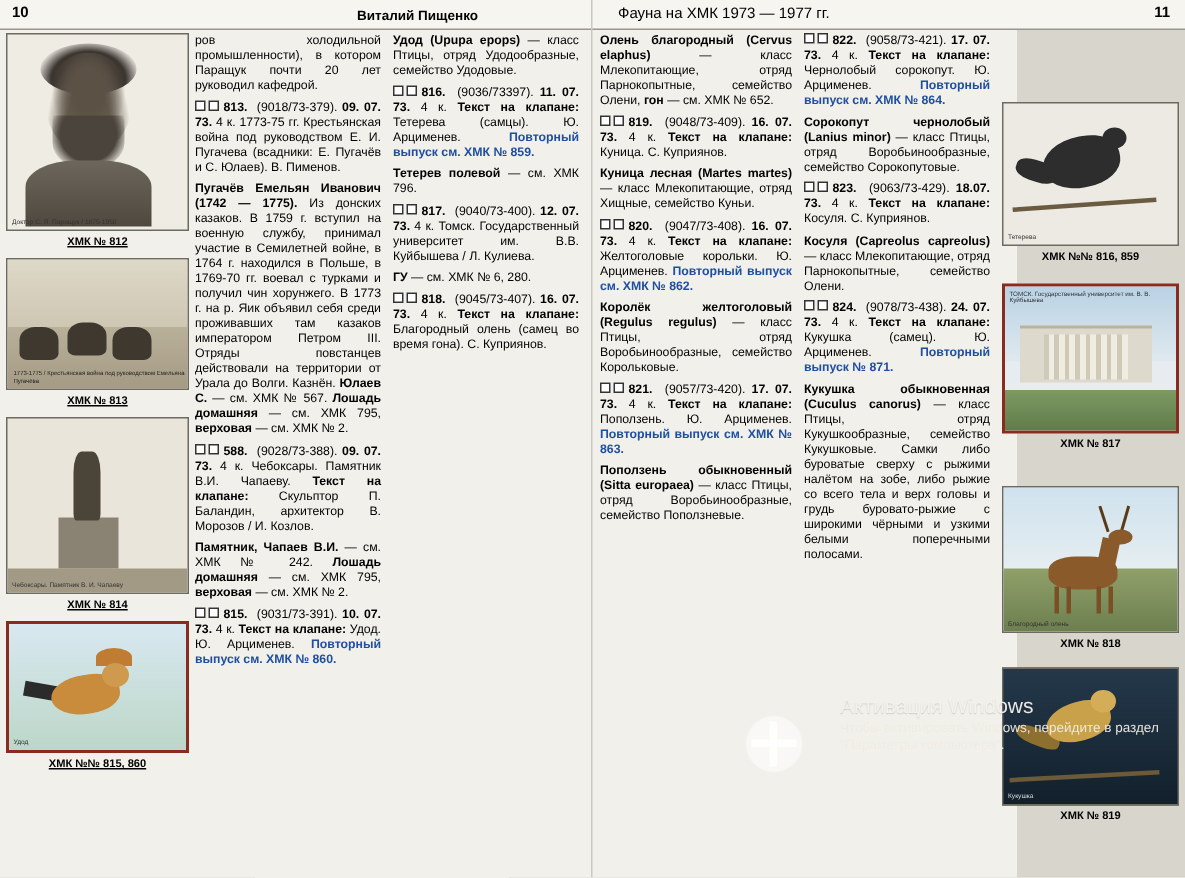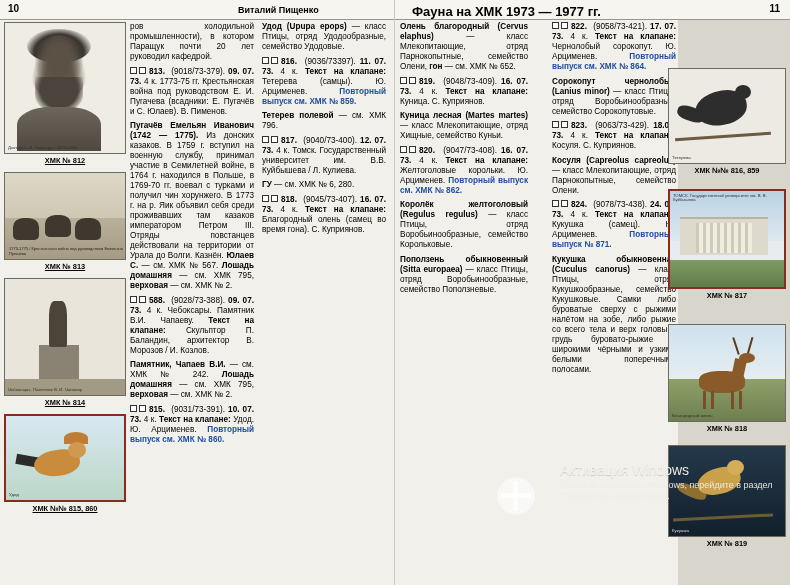--- a/index.html
+++ b/index.html
@@ -19,29 +19,29 @@
   }
   
   .hdr{
     position:absolute;left:0;top:0;width:790px;height:19px;
     border-bottom:1px solid #9a968c;
     background:#f6f5f0;
   }
   .hdr .pno-l{position:absolute;left:8px;top:3px;font-size:10px;font-weight:bold;}
   .hdr .pno-r{position:absolute;right:10px;top:3px;font-size:10px;font-weight:bold;}
   .hdr .t-l{position:absolute;left:238px;top:5px;font-size:9px;font-weight:bold;}
-  .hdr .t-r{position:absolute;left:412px;top:4px;font-size:13px;font-weight:bold;}
+  .hdr .t-r{position:absolute;left:412px;top:4px;font-size:10px;font-weight:normal;}
 
   
   .col{position:absolute;top:22px;}
   .col-img-l{left:4px;width:122px;text-decoration:underline;}
   .col-txt-1{left:130px;width:124px;}
   .col-txt-2{left:262px;width:124px;}
   .col-txt-3{left:400px;width:128px;}
-  .col-txt-4{left:552px;width:124px;}
+  .col-txt-4{left:536px;width:124px;}
   .col-img-r{left:668px;width:118px;}
 
   
   .para{margin:0 0 4.5px 0;line-height:1.22;text-align:justify;}
   .blue{color:#1f4fa0;}
   .bold{font-weight:bold;}
   .sq{
     display:inline-block;width:5px;height:5px;
     border:1px solid #333;margin-right:2px;vertical-align:0px;
     background:#fff;
@@ -276,20 +276,21 @@
       <p class="para"><span class="bold">ГУ</span> — см. ХМК № 6, 280.</p>
       <p class="para"><span class="sq"></span><span class="sq sq2"></span><span class="bold">818.</span>&nbsp; (9045/73-407). <span class="bold">16. 07. 73.</span> 4 к. <span class="bold">Текст на клапане:</span> Благородный олень (самец во время гона). С. Куприянов.</p>
     </div>
 
   <div class="col col-txt-3" id="col3">
       <p class="para"><span class="bold">Олень благородный (Cervus elaphus)</span> — класс Млекопитающие, отряд Парнокопытные, семейство Олени, <span class="bold">гон</span> — см. ХМК № 652.</p>
       <p class="para"><span class="sq"></span><span class="sq sq2"></span><span class="bold">819.</span>&nbsp; (9048/73-409). <span class="bold">16. 07. 73.</span> 4 к. <span class="bold">Текст на клапане:</span> Куница. С. Куприянов.</p>
       <p class="para"><span class="bold">Куница лесная (Martes martes)</span> — класс Млекопитающие, отряд Хищные, семейство Куньи.</p>
       <p class="para"><span class="sq"></span><span class="sq sq2"></span><span class="bold">820.</span>&nbsp; (9047/73-408). <span class="bold">16. 07. 73.</span> 4 к. <span class="bold">Текст на клапане:</span> Желтоголовые корольки. Ю. Арцименев. <span class="blue bold">Повторный выпуск см. ХМК № 862.</span></p>
       <p class="para"><span class="bold">Королёк желтоголовый (Regulus regulus)</span> — класс Птицы, отряд Воробьинообразные, семейство Корольковые.</p>
+      <p class="para"><span class="sq"></span><span class="sq sq2"></span><span class="bold">821.</span>&nbsp; (9057/73-420). <span class="bold">17. 07. 73.</span> 4 к. <span class="bold">Текст на клапане:</span> Поползень. Ю. Арцименев. <span class="blue bold">Повторный выпуск см. ХМК № 863.</span></p>
       <p class="para"><span class="bold">Поползень обыкновенный (Sitta europaea)</span> — класс Птицы, отряд Воробьинообразные, семейство Поползневые.</p>
     </div>
 
   <div class="col col-txt-4" id="col4">
       <p class="para"><span class="sq"></span><span class="sq sq2"></span><span class="bold">822.</span>&nbsp; (9058/73-421). <span class="bold">17. 07. 73.</span> 4 к. <span class="bold">Текст на клапане:</span> Чернолобый сорокопут. Ю. Арцименев. <span class="blue bold">Повторный выпуск см. ХМК № 864.</span></p>
       <p class="para"><span class="bold">Сорокопут чернолобый (Lanius minor)</span> — класс Птицы, отряд Воробьинообразные, семейство Сорокопутовые.</p>
       <p class="para"><span class="sq"></span><span class="sq sq2"></span><span class="bold">823.</span>&nbsp; (9063/73-429). <span class="bold">18.07. 73.</span> 4 к. <span class="bold">Текст на клапане:</span> Косуля. С. Куприянов.</p>
       <p class="para"><span class="bold">Косуля (Capreolus capreolus)</span> — класс Млекопитающие, отряд Парнокопытные, семейство Олени.</p>
       <p class="para"><span class="sq"></span><span class="sq sq2"></span><span class="bold">824.</span>&nbsp; (9078/73-438). <span class="bold">24. 07. 73.</span> 4 к. <span class="bold">Текст на клапане:</span> Кукушка (самец). Ю. Арцименев. <span class="blue bold">Повторный выпуск № 871.</span></p>
       <p class="para"><span class="bold">Кукушка обыкновенная (Cuculus canorus)</span> — класс Птицы, отряд Кукушкообразные, семейство Кукушковые. Самки либо буроватые сверху с рыжими налётом на зобе, либо рыжие со всего тела и верх головы и грудь буровато-рыжие с широкими чёрными и узкими белыми поперечными полосами.</p>

